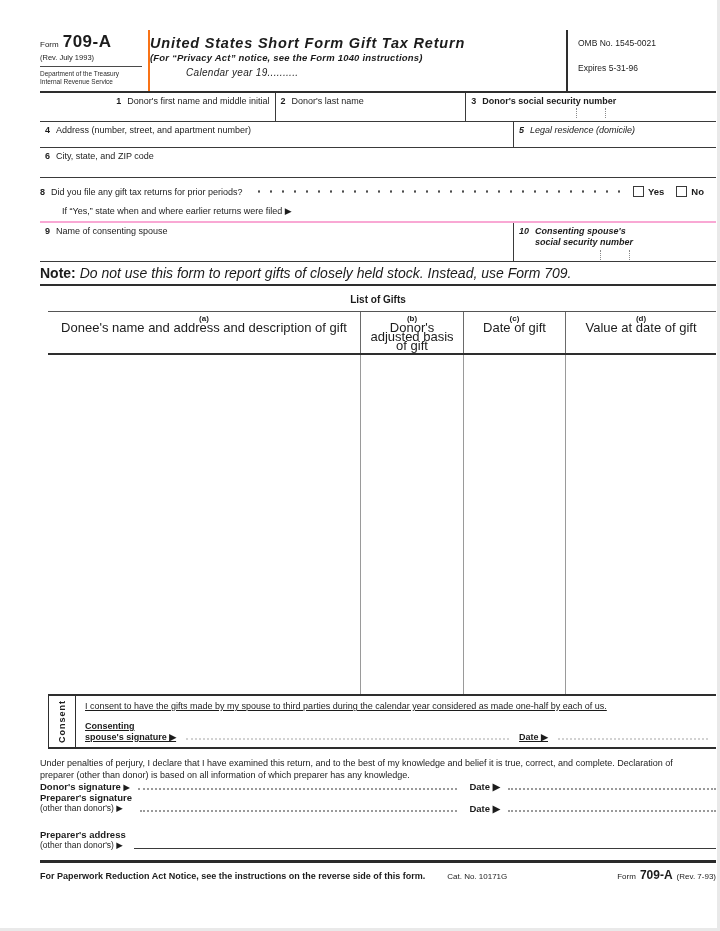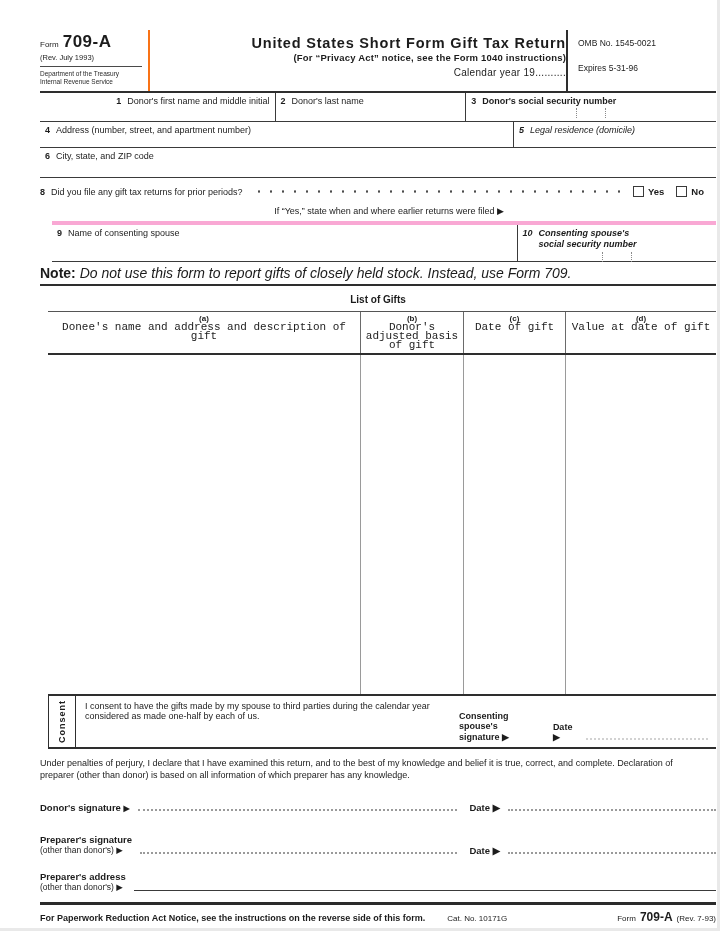--- a/index.html
+++ b/index.html
@@ -9,21 +9,21 @@
           border-right:3px solid #e9e9e9; border-bottom:3px solid #e9e9e9; overflow:hidden; }
   .form { position:absolute; left:40px; top:30px; width:676px; }
 
   
   .hdr { display:flex; border-bottom:2px solid #2e2e2e; height:63px; }
   .hdr-left { width:110px; border-right:2px solid #f97316; padding:2px 6px 0 0; }
   .form-word { font-size:8px; }
   .form-num-big { font-size:17px; font-weight:bold; letter-spacing:.5px; margin-left:4px; }
   .rev { font-size:7.5px; margin-top:1px; padding-bottom:4px; border-bottom:1px solid #4a4a4a; }
   .agency { font-size:6.5px; line-height:8px; margin-top:3px; color:#2a2a2a; }
-  .hdr-center { flex:1; text-align:right; padding-top:5px; }
+  .hdr-center { flex:1; text-align:left; padding-top:5px;font-style:italic; }
   .title { font-size:14.5px; font-weight:bold; letter-spacing:.8px; }
   .subtitle { font-size:9.5px; font-weight:bold; margin-top:1px; letter-spacing:.2px; }
   .calyear { font-size:10px; margin-top:4px; letter-spacing:.3px;padding-left:36px; }
   .hdr-right { width:150px; border-left:2px solid #2e2e2e; padding:8px 0 0 10px; font-size:8.5px; }
   .expires { margin-top:15px; }
 
   
   .row { display:flex; border-bottom:1px solid #3a3a3a; }
   .cell { padding:3px 5px 2px 5px; font-size:9px; }
   .num { font-weight:bold; margin-right:6px; }
@@ -35,62 +35,62 @@
   .ssnmarks { display:flex; justify-content:center; gap:28px; margin-top:2px; }
   .ssnmark { width:0; height:10px; border-left:1px dotted #8a8a8a; }
 
   
   .row8 { display:flex; align-items:center; font-size:9px; padding:8px 0 0 0; }
   .dotleader { flex:1; height:5px; margin:0 8px 0 10px;
     background-image:radial-gradient(circle, #4c4c4c 1px, rgba(0,0,0,0) 1.3px);
     background-size:12px 5px; background-repeat:repeat-x; background-position:0 60%; }
   .cb { width:11px; height:11px; border:1px solid #3a3a3a; background:#fff; margin-right:4px; flex:none; }
   .cblab { font-weight:bold; font-size:9.5px; margin-right:12px; }
-  .followup { font-size:9px; padding:9px 0 5px 22px;text-align:center; }
+  .followup { font-size:9px; padding:9px 0 5px 22px; }
   .arrow { font-size:8px; }
 
   
-  .r9 { border-top:4px solid #f9a8d4; height:41px;margin-left:12px; }
+  .r9 { border-top:2px solid #f9a8d4; height:41px; }
   .f10label { font-size:9px; font-weight:bold; line-height:11px; }
   .f10wrap { display:flex; }
 
   
   .noterow { font-size:14px; padding:3px 0 3px 0; border-bottom:2px solid #2e2e2e; }
   .noteword { font-weight:bold; }
   .notetext { font-style:italic; }
 
   
   .gift-title { text-align:center; font-weight:bold; font-size:10px; margin:8px 0 6px 0; }
   .gtable { margin-left:8px; }
   .ghead { display:flex; border-top:1px solid #555; border-bottom:2px solid #2e2e2e; text-align:center; }
   .ghead .gcol { padding:2px 4px 3px 4px; }
   .gletter { font-weight:bold; font-size:8px; }
-  .glabel { font-size:11px; line-height:9px;font-family:Liberation Mono, monospace; }
+  .glabel { font-size:13px; line-height:9px; }
   .gc1 { width:312px; } .gc2 { width:103px; } .gc3 { width:102px; } .gc4 { width:151px; }
   .gbl { border-left:1px solid #6a6a6a; }
   .gbody { display:flex; height:339px; }
   .gbody .gcol { height:100%; }
   .gbody .gbl { border-left:1px solid #9a9a9a; }
 
   
   .consent { margin-left:8px; display:flex; border:1px solid #2e2e2e;
              border-top:2px solid #2e2e2e; border-bottom:2px solid #2e2e2e; height:55px; border-right:none; }
   .c-side { width:27px; border-right:1px solid #2e2e2e; display:flex; align-items:center; justify-content:center; }
   .c-side span { writing-mode:vertical-rl; transform:rotate(180deg); font-weight:bold; font-size:9px; letter-spacing:1px; }
-  .c-main { flex:1; padding:5px 4px 4px 9px; display:flex; flex-direction:row; justify-content:space-between; }
+  .c-main { flex:1; padding:5px 4px 4px 9px; display:flex; flex-direction:column; justify-content:space-between;text-decoration:underline; }
   .c-text { font-size:9px; }
   .c-sigrow { display:flex; align-items:flex-end; font-size:9px; padding-bottom:1px; }
   .c-siglabel { font-weight:bold; line-height:10.5px; }
   .c-fill { flex:1; border-bottom:2px dotted #d2d2d2; margin:0 10px 2px 10px; }
   .c-fill2 { width:150px; border-bottom:2px dotted #d2d2d2; margin:0 4px 2px 10px; }
   .c-date { font-weight:bold; }
 
   
   .decl { font-size:9px; line-height:12px; margin-top:8px; width:652px; }
-  .sigrow { display:flex; align-items:flex-end; margin-top:21px; }
+  .sigrow { display:flex; align-items:flex-end; }
   .siglabel { font-size:9.5px; font-weight:bold; white-space:nowrap; }
   .siglabel .sub { font-weight:normal; font-size:8.5px; }
   .two { line-height:11px; }
   .sigline { flex:1; border-bottom:2px dotted #9a9a9a; margin:0 12px 2px 8px; }
   .datelab { font-size:9.5px; font-weight:bold; white-space:nowrap; }
   .dateline { width:208px; border-bottom:2px dotted #9a9a9a; margin:0 0 2px 8px; }
   .addrline { flex:1; border-bottom:1.5px solid #3a3a3a; margin:0 0 2px 8px; }
 
   
   .botrule { border-top:3px solid #2a2a2a; margin-top:9px; }

